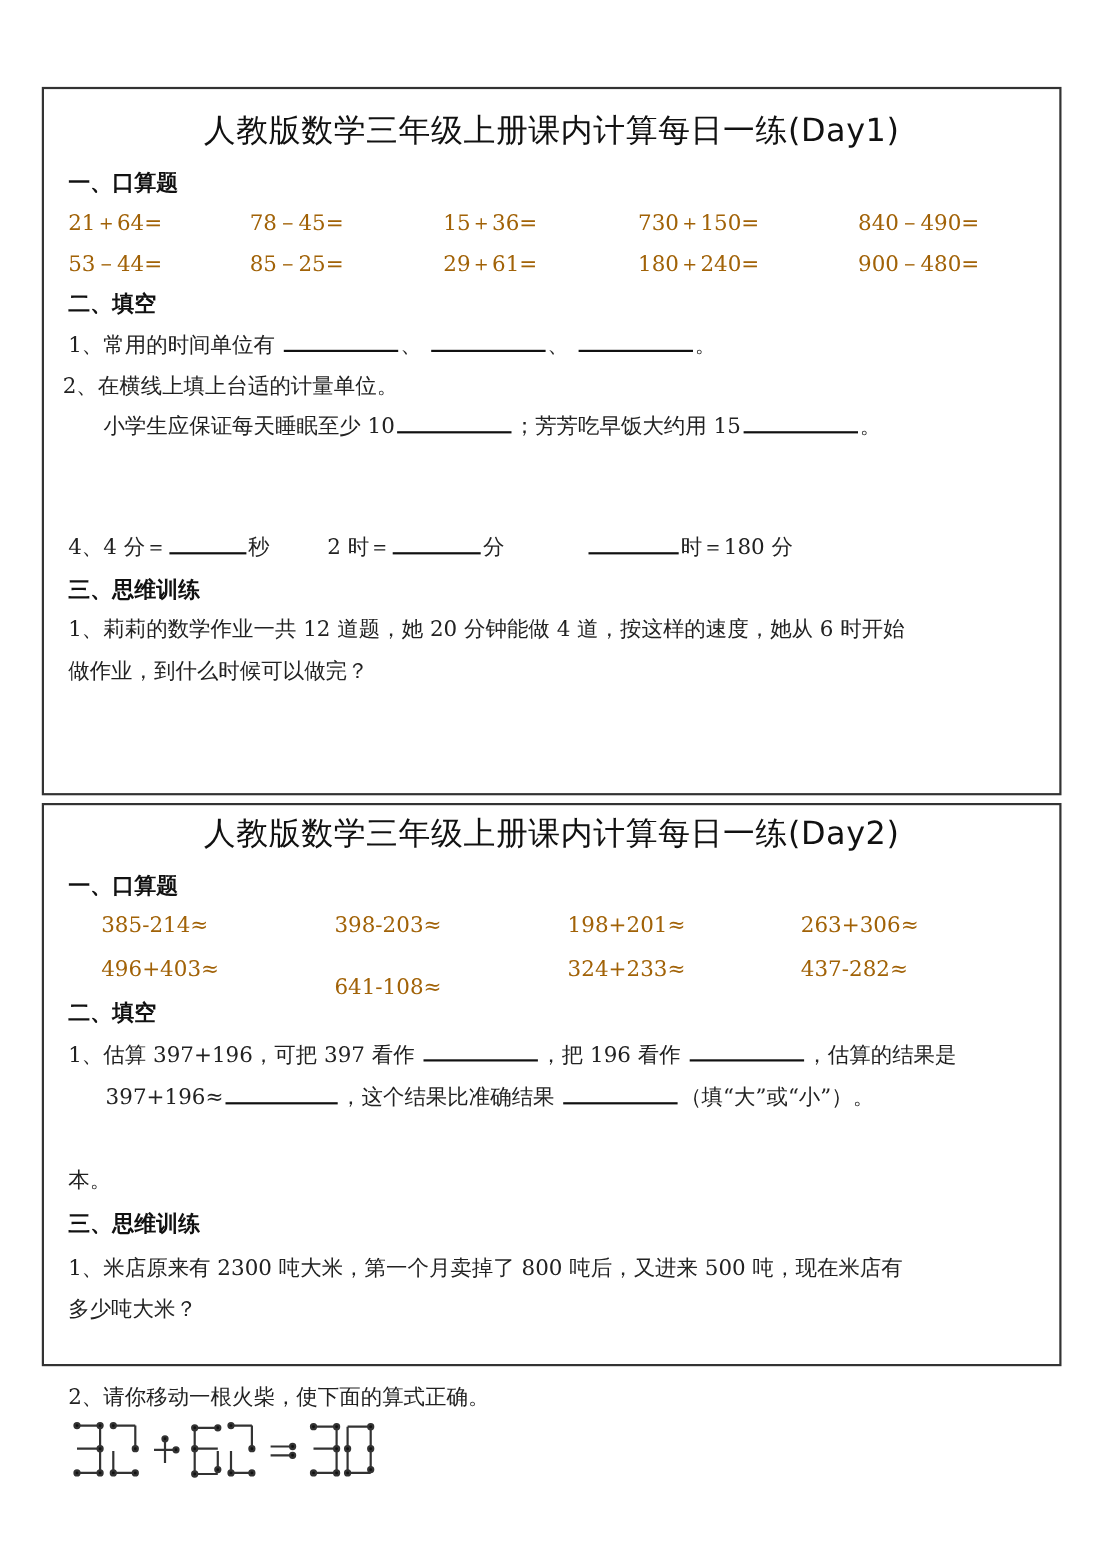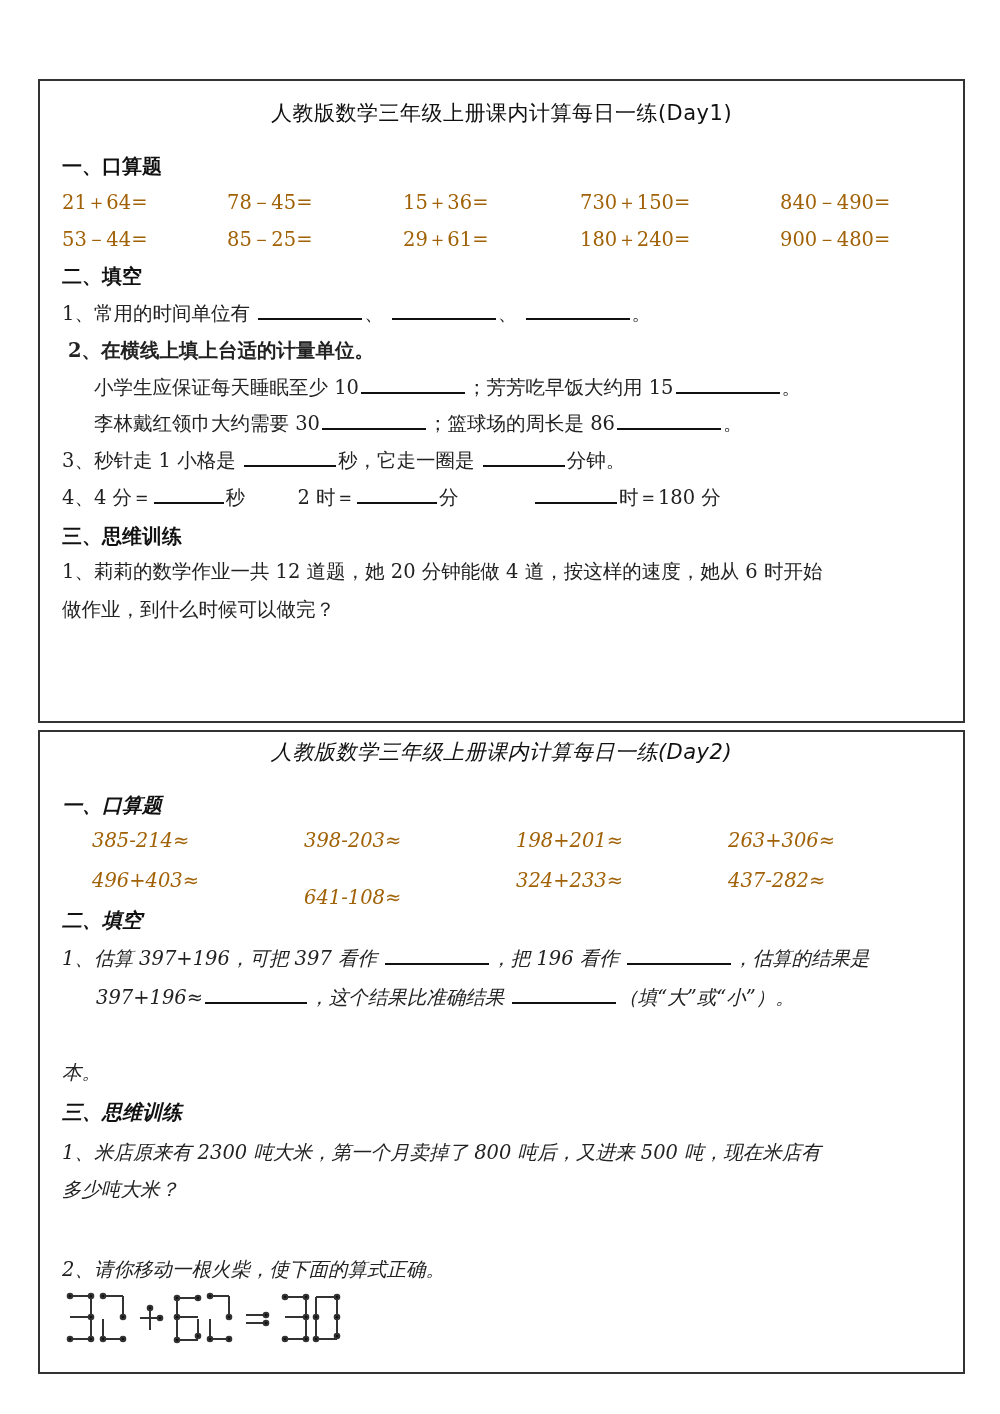--- a/index.html
+++ b/index.html
@@ -1,23 +1,23 @@
 <!DOCTYPE html>
 <html><head>
 <meta charset="utf-8">
 <style>
   html, body { margin: 0; padding: 0; background: #ffffff; }
   body { width: 1000px; height: 1414px; position: relative; overflow: hidden;
          font-family: "DejaVu Serif", "Liberation Serif", serif; color: #222; }
   .sheet { position: absolute; left: 38px; width: 927px; border: 2px solid #333; box-sizing: border-box; background: #fff; }
   #sheet1 { top: 79px; height: 644px; }
-  #sheet2 { top: 730px; height: 644px; font-style: italic; }
+  #sheet2 { top: 730px; height: 512px; }
   .abs { position: absolute; white-space: nowrap; }
   .title { left: 0; right: 0; text-align: center; font-family: "DejaVu Sans", "Liberation Sans", sans-serif;
-           font-size: 21px; color: #111; letter-spacing: 0.5px; }
+           font-size: 29px; color: #111; letter-spacing: 0.5px; }
   .section { font-family: "DejaVu Sans", "Liberation Sans", sans-serif; font-weight: bold; font-size: 20px; color: #111; left: 22px; }
   .txt { font-size: 19.5px; color: #222; }
   .calc { font-size: 19.5px; color: #a16207; }
   .blank { display: inline-block; border-bottom: 2px solid #111; height: 20px; vertical-align: baseline; margin: 0 2px; }
   .match svg { display: block; }
 </style>
 </head>
 <body>
 
 <div class="sheet" id="sheet1">
@@ -37,33 +37,25 @@
 
   <div class="abs section" style="top:182px;">二、填空</div>
 
   <div class="abs txt" style="top:217px; left:22px;">
     <span>1、常用的时间单位有</span>
     <span class="blank" style="width:104px;"></span><span>、</span>
     <span class="blank" style="width:104px;"></span><span>、</span>
     <span class="blank" style="width:104px;"></span><span>。</span>
   </div>
 
-  <div class="abs txt" style="top:256px; left:28px;font-weight:bold;">2、在横线上填上台适的计量单位。</div>
+  <div class="abs txt" style="top:256px; left:17px;">2、在横线上填上台适的计量单位。</div>
   <div class="abs txt" style="top:291px; left:54px;">
     <span>小学生应保证每天睡眠至少 10</span><span class="blank" style="width:104px;"></span><span>；芳芳吃早饭大约用 15</span><span class="blank" style="width:104px;"></span><span>。</span>
   </div>
-  <div class="abs txt" style="top:327px; left:54px;">
-    <span>李林戴红领巾大约需要 30</span><span class="blank" style="width:104px;"></span><span>；篮球场的周长是 86</span><span class="blank" style="width:104px;"></span><span>。</span>
-  </div>
 
-  <div class="abs txt" style="top:364px; left:22px;">
-    <span>3、秒针走 1 小格是</span>
-    <span class="blank" style="width:92px;"></span><span>秒，它走一圈是</span>
-    <span class="blank" style="width:82px;"></span><span>分钟。</span>
-  </div>
 
   <div class="abs txt" style="top:401px; left:22px;">
     <span>4、4 分＝</span><span class="blank" style="width:70px;"></span><span>秒</span>
     <span style="display:inline-block;width:40px;"></span>
     <span>2 时＝</span><span class="blank" style="width:80px;"></span><span>分</span>
     <span style="display:inline-block;width:62px;"></span>
     <span class="blank" style="width:82px;"></span><span>时＝180 分</span>
   </div>
 
   <div class="abs section" style="top:442px;">三、思维训练</div>

